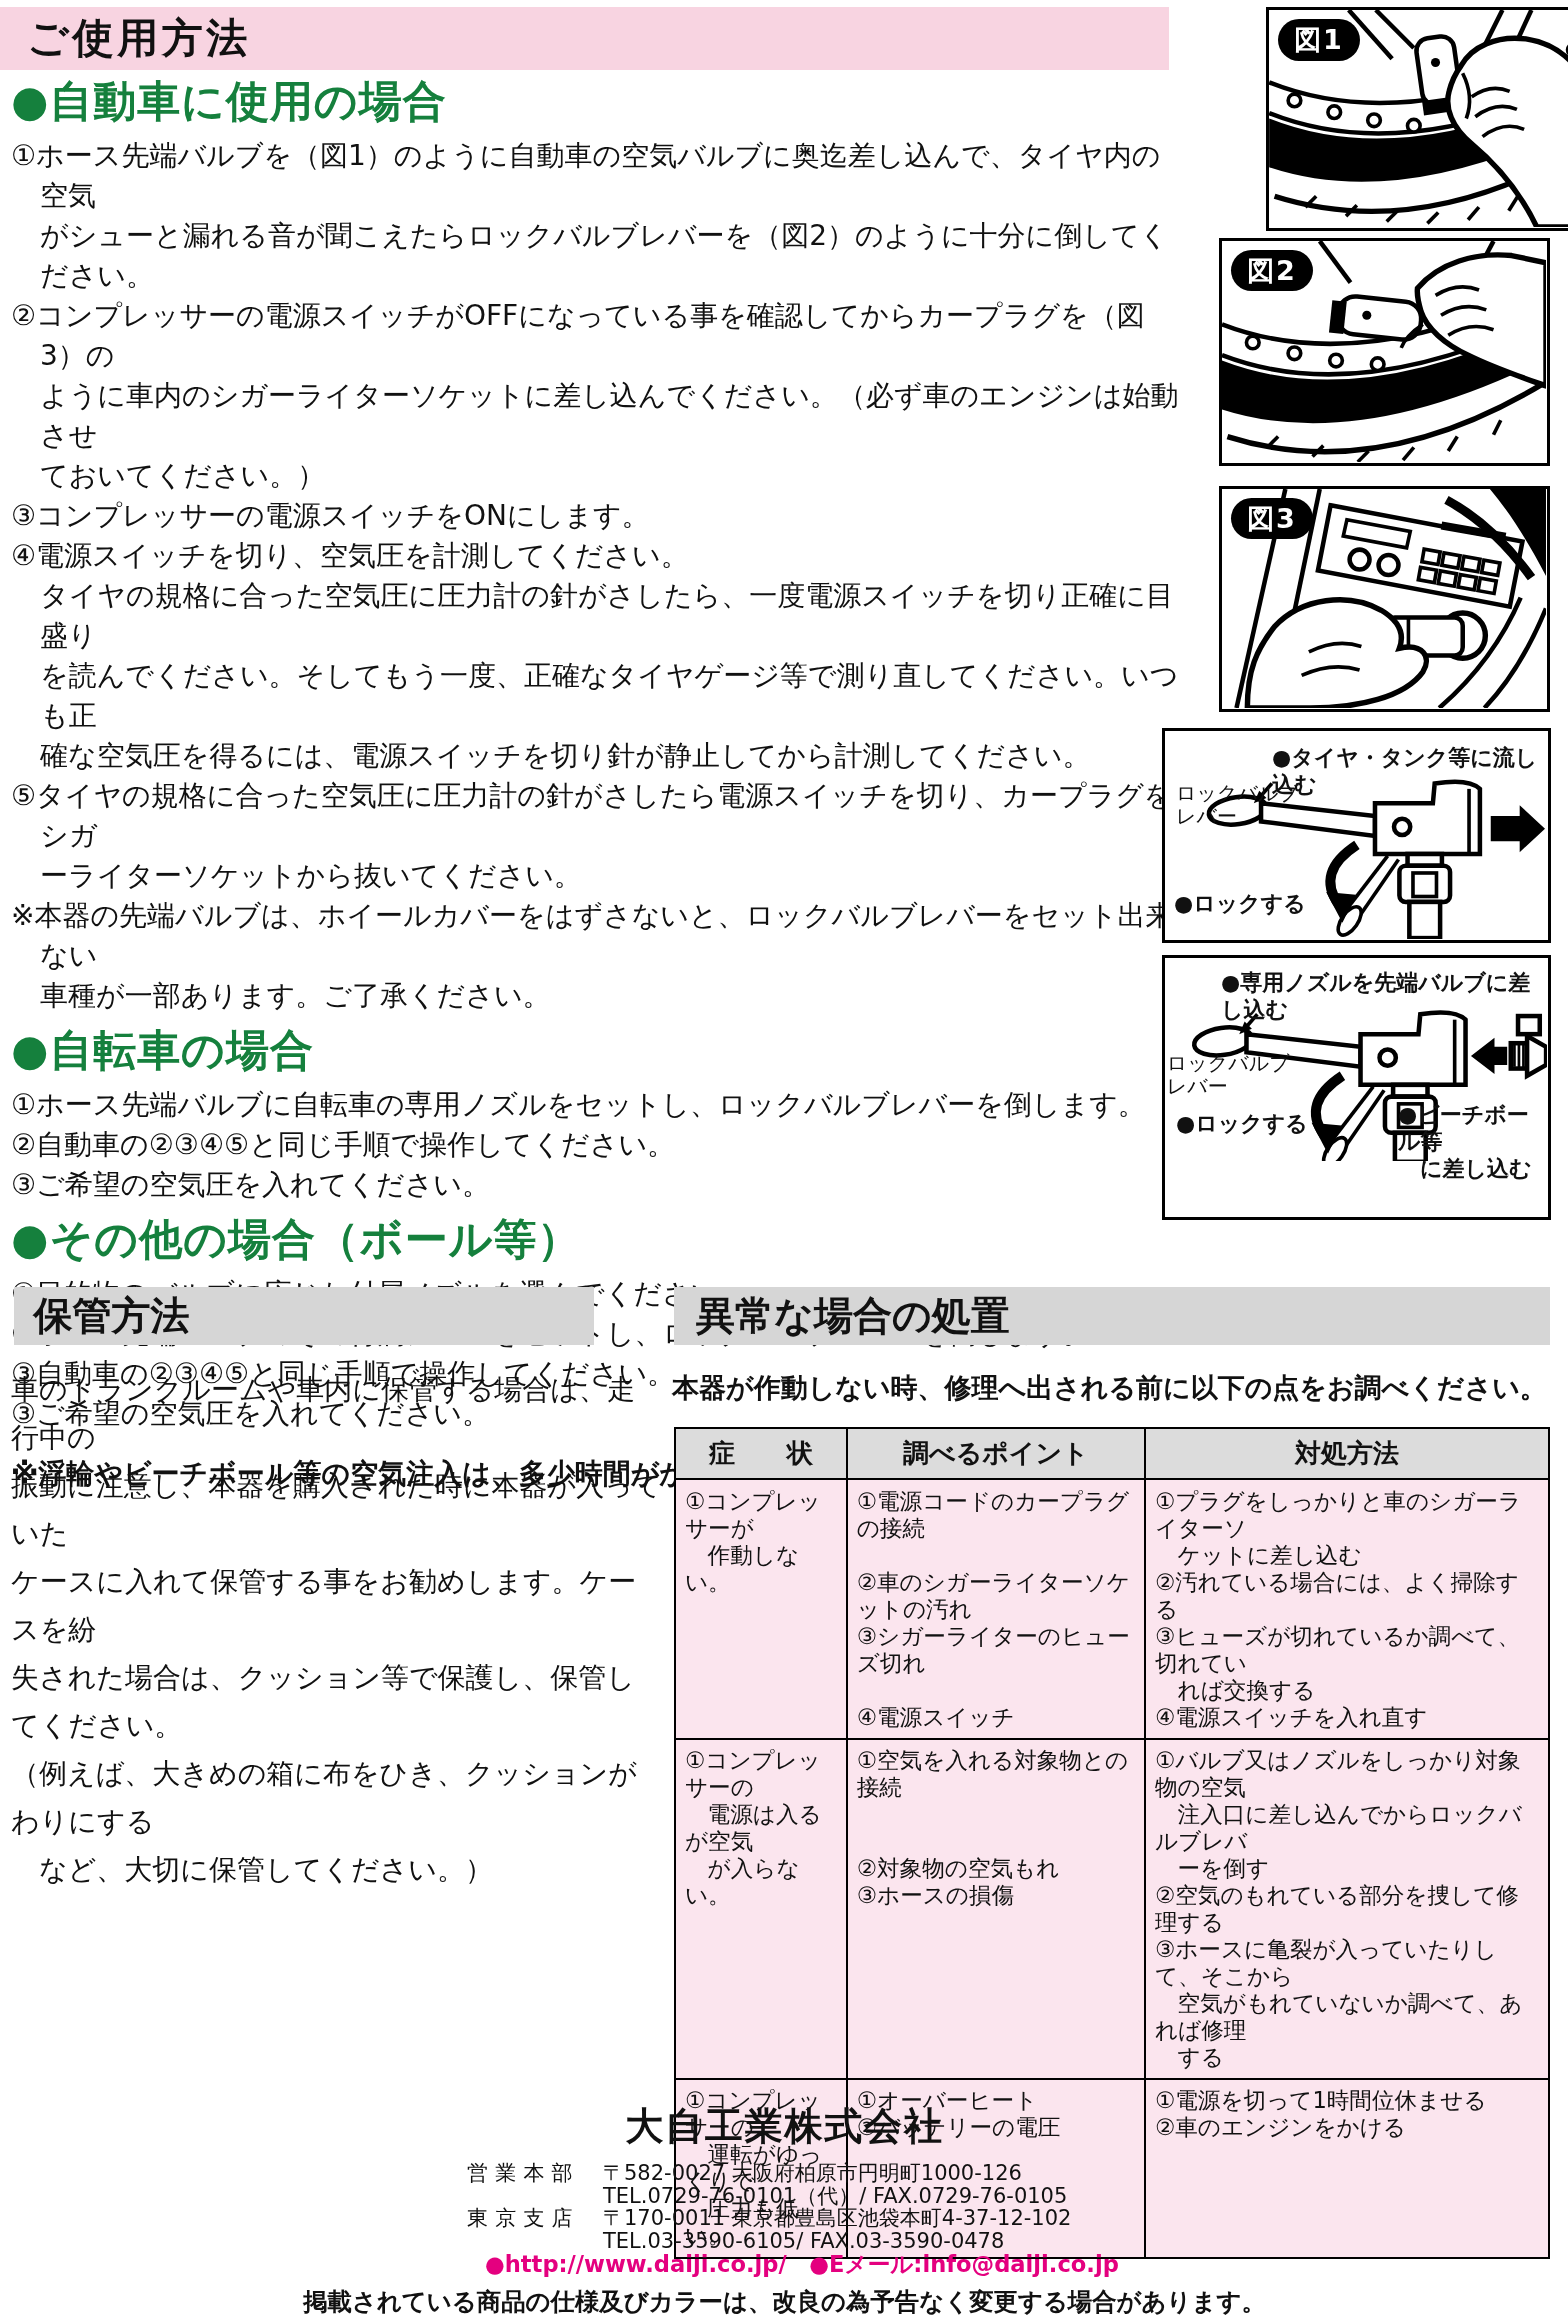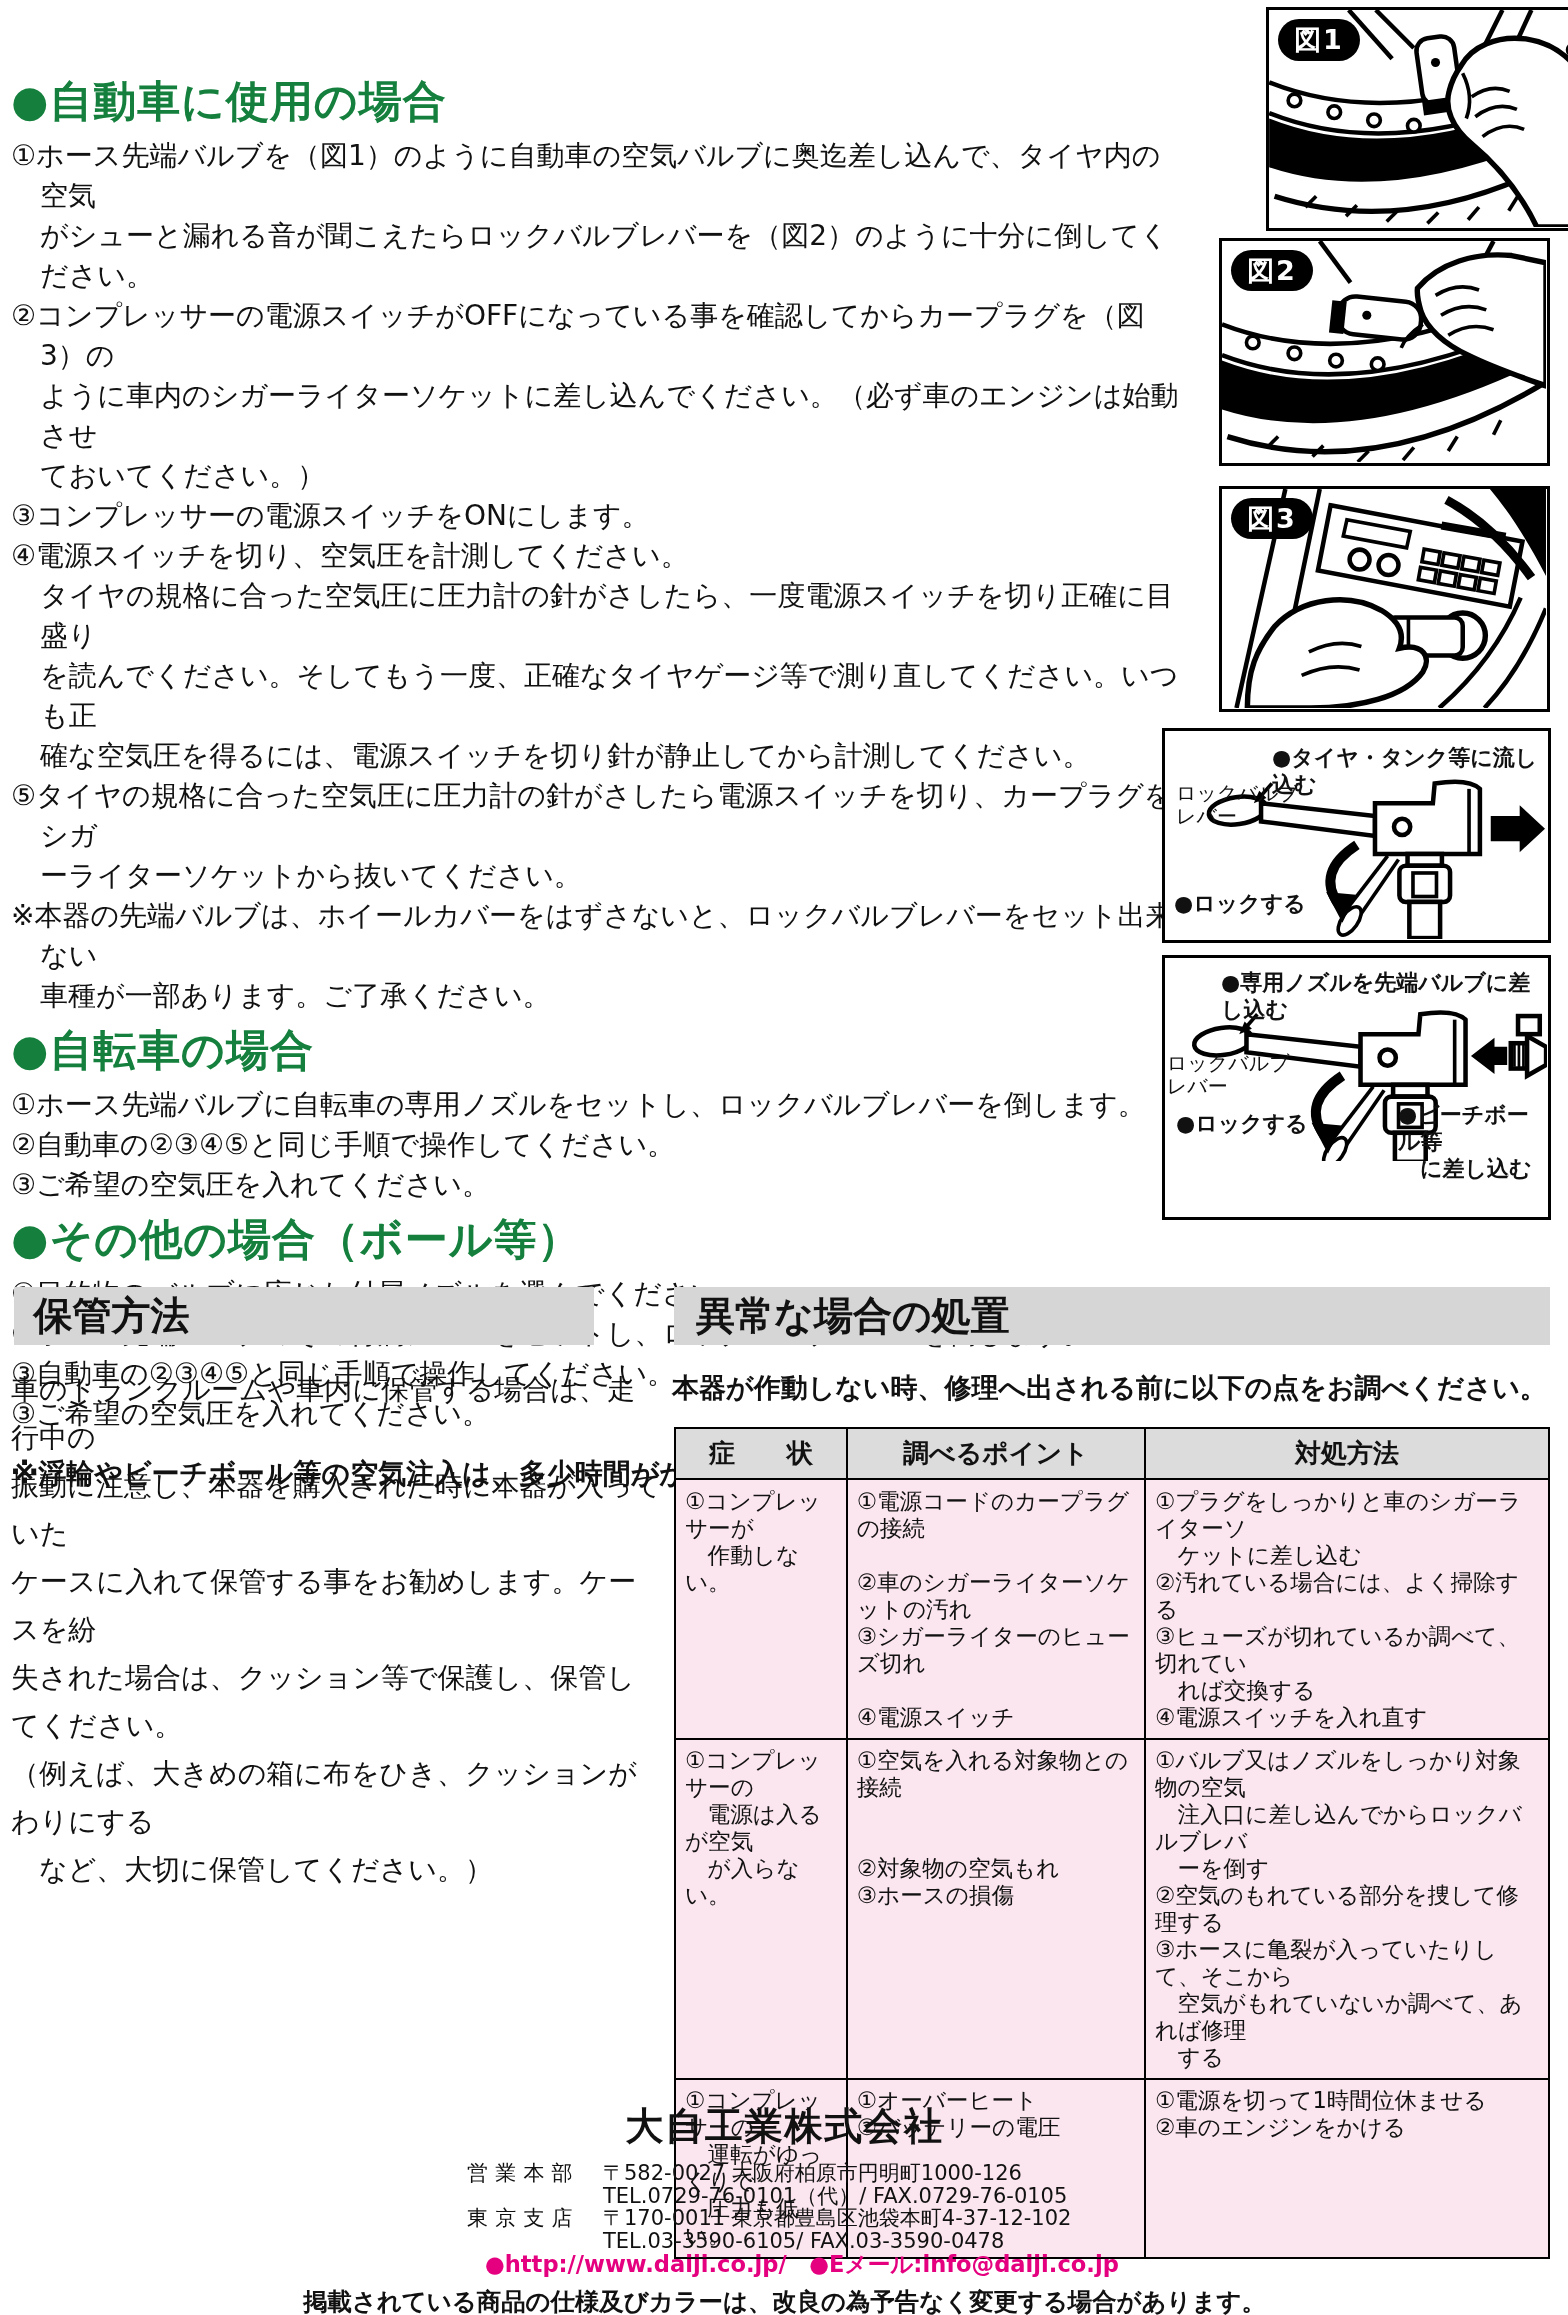--- a/index.html
+++ b/index.html
@@ -56,20 +56,23 @@
   .c-line{white-space:pre;}
   .c-label{display:inline-block;width:136px;letter-spacing:7.2px;}
   .web{position:absolute;left:485px;top:2249px;font-size:22.6px;font-weight:bold;color:#e4007f;}
   .footnote{position:absolute;left:0;top:2286px;width:1569px;text-align:center;font-size:24.4px;font-weight:bold;}
 </style>
 </head>
 <body>
 
 <div class="page">
 
+  <div class="usage-bar">
+    <span class="bar-text">ご使用方法</span>
+  </div>
 
   <div class="text-col">
     <div class="mag-head">●自動車に使用の場合</div>
     <div class="item">①ホース先端バルブを（図1）のように自動車の空気バルブに奥迄差し込んで、タイヤ内の空気
 がシューと漏れる音が聞こえたらロックバルブレバーを（図2）のように十分に倒してください。</div>
     <div class="item">②コンプレッサーの電源スイッチがOFFになっている事を確認してからカープラグを（図3）の
 ように車内のシガーライターソケットに差し込んでください。（必ず車のエンジンは始動させ
 ておいてください。）</div>
     <div class="item">③コンプレッサーの電源スイッチをONにします。</div>
     <div class="item">④電源スイッチを切り、空気圧を計測してください。</div>

